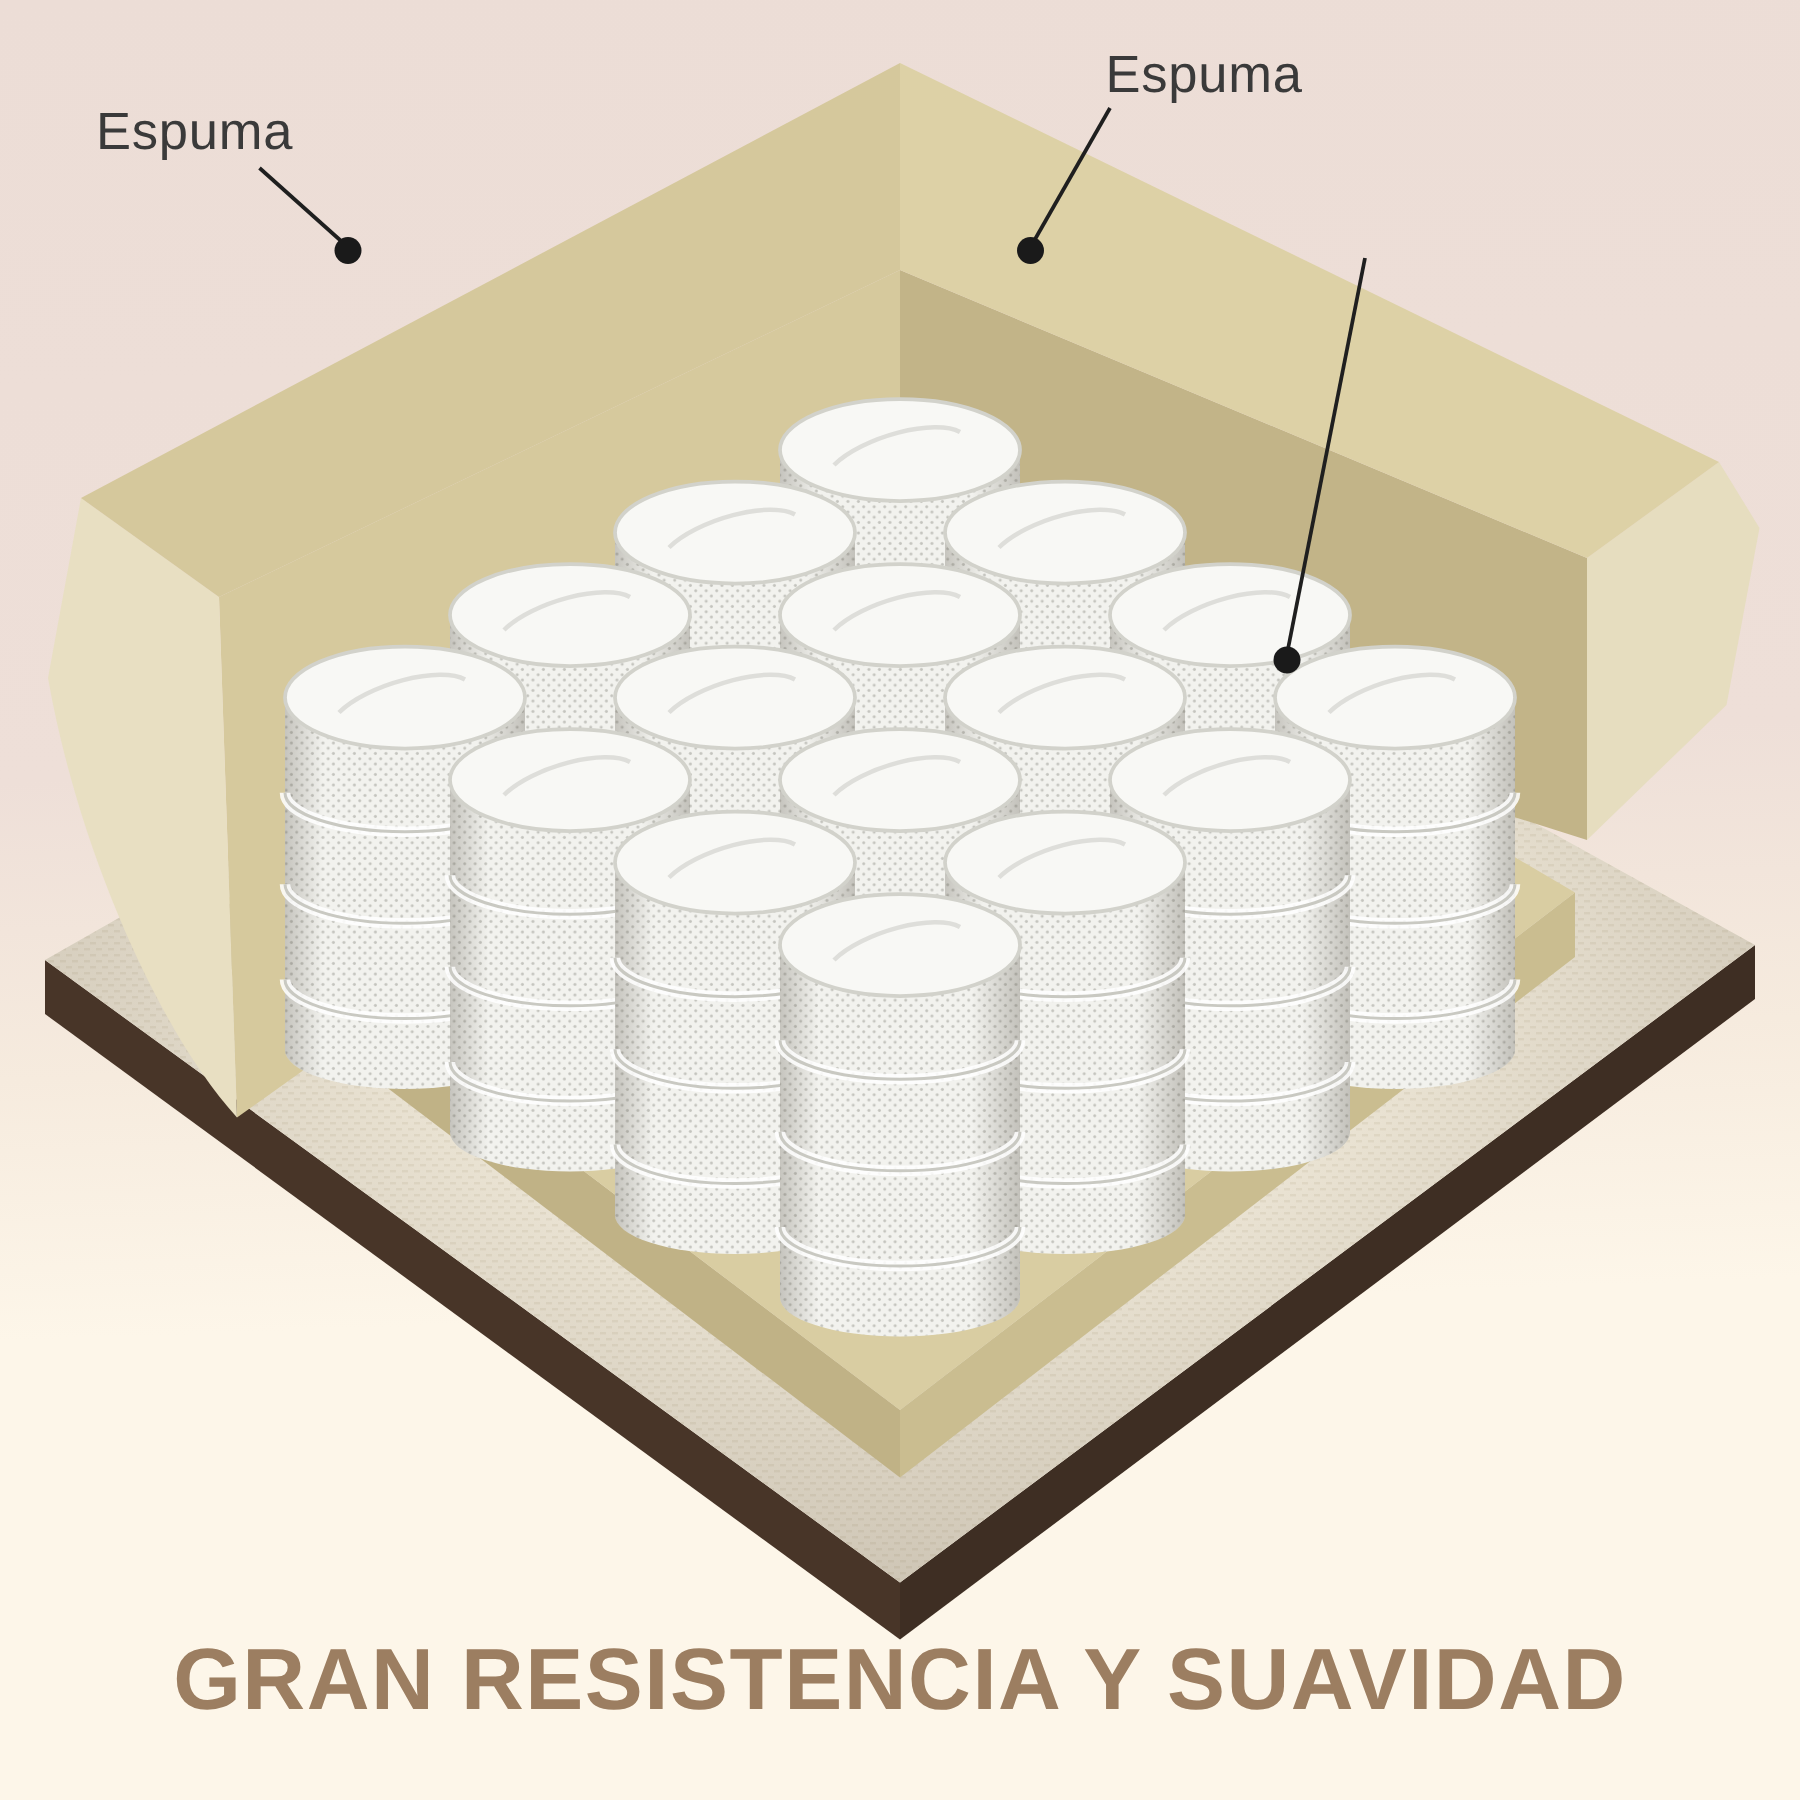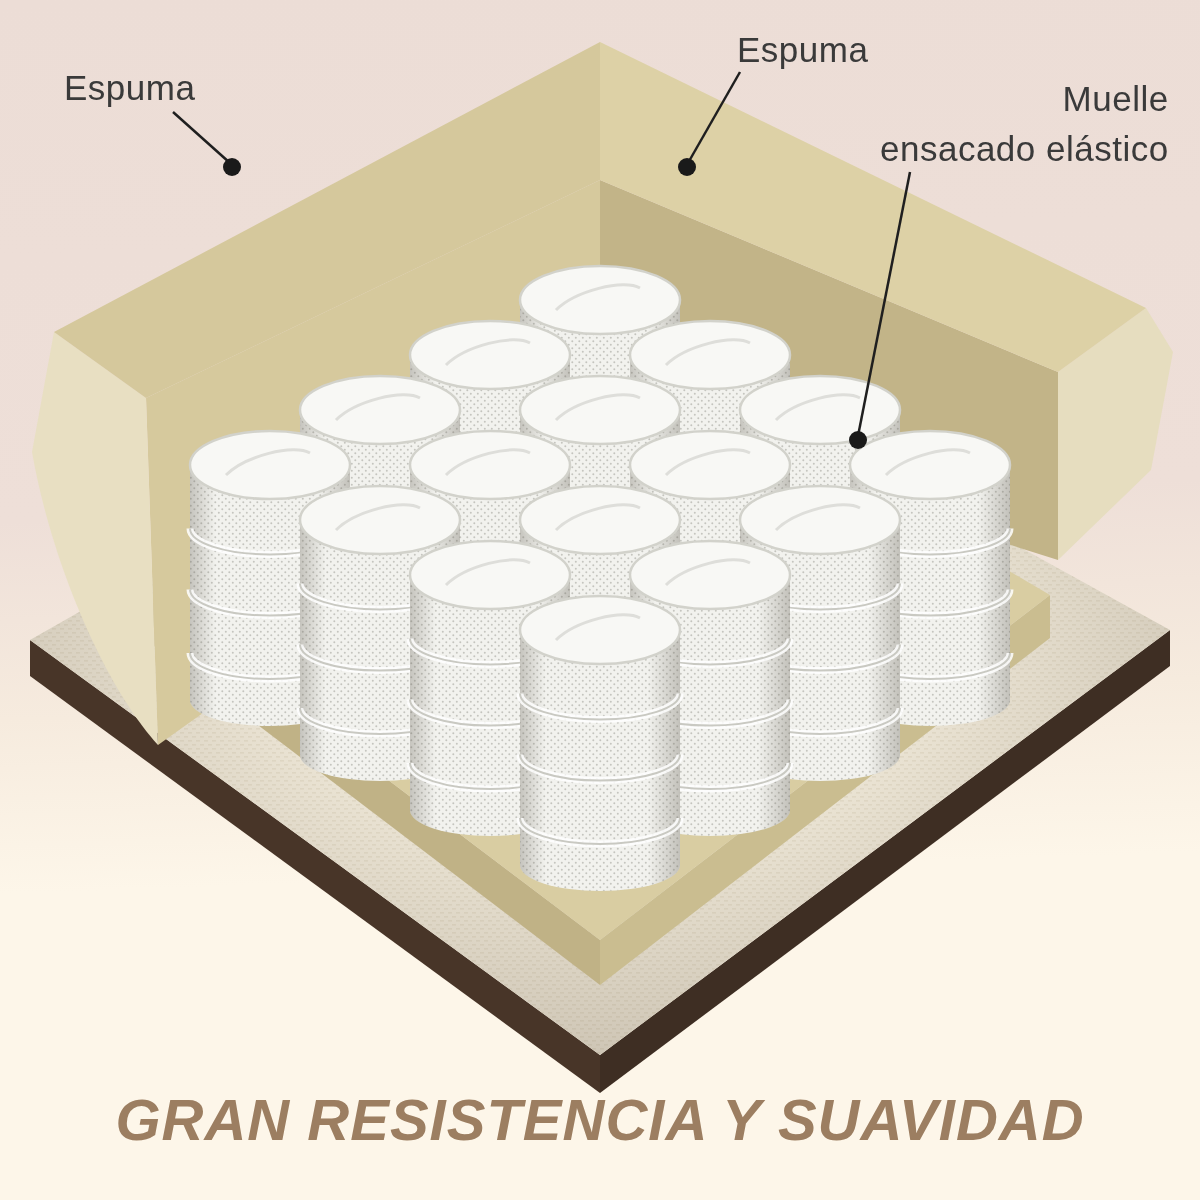--- a/index.html
+++ b/index.html
@@ -39,21 +39,20 @@
   .headline {
     position: absolute;
     left: 0; right: 0;
     top: 1086px;
     text-align: center;
     font-size: 58px;
     font-weight: 700;
     letter-spacing: 1px;
     color: #9c7e61;
     z-index: 3;
-    font-style: italic;
   }
 </style>
 </head>
 <body>
 
 <div class="stage">
 
   <svg viewBox="0 0 1200 1200" aria-hidden="true">
     <defs>
       <pattern id="dots" width="7" height="7" patternUnits="userSpaceOnUse">
@@ -323,19 +322,15 @@
       <circle cx="232" cy="167" r="9"></circle>
       <circle cx="687" cy="167" r="9"></circle>
       <circle cx="858" cy="440" r="9"></circle>
     </g>
   </svg>
 
   <div class="callout-label label-tejido">Espuma</div>
 
   <div class="callout-label label-espuma">Espuma</div>
 
-  <div class="callout-label label-muelle">
-    <div>Muelle</div>
-    <div>ensacado elástico</div>
-  </div>
 
   <div class="headline">GRAN RESISTENCIA Y SUAVIDAD</div>
 </div>
 
 </body></html>

